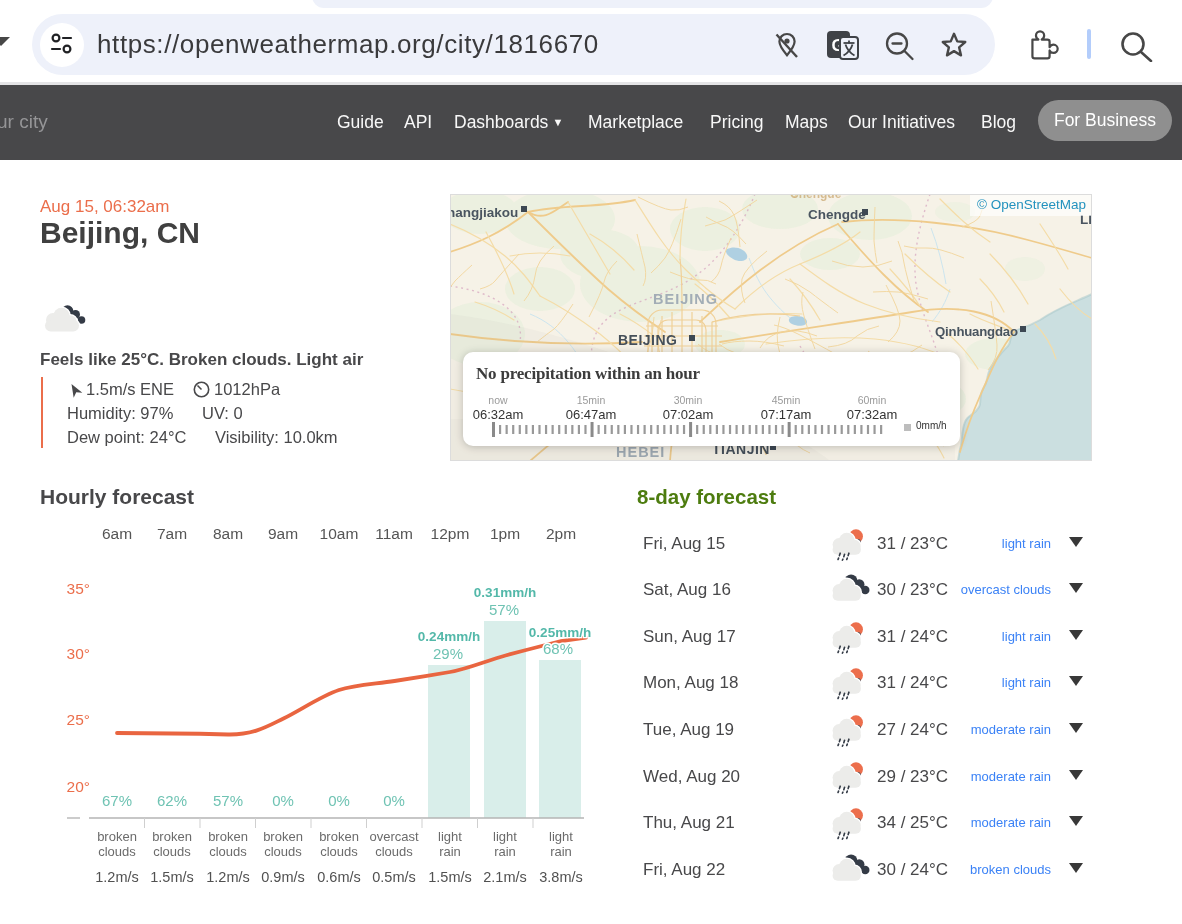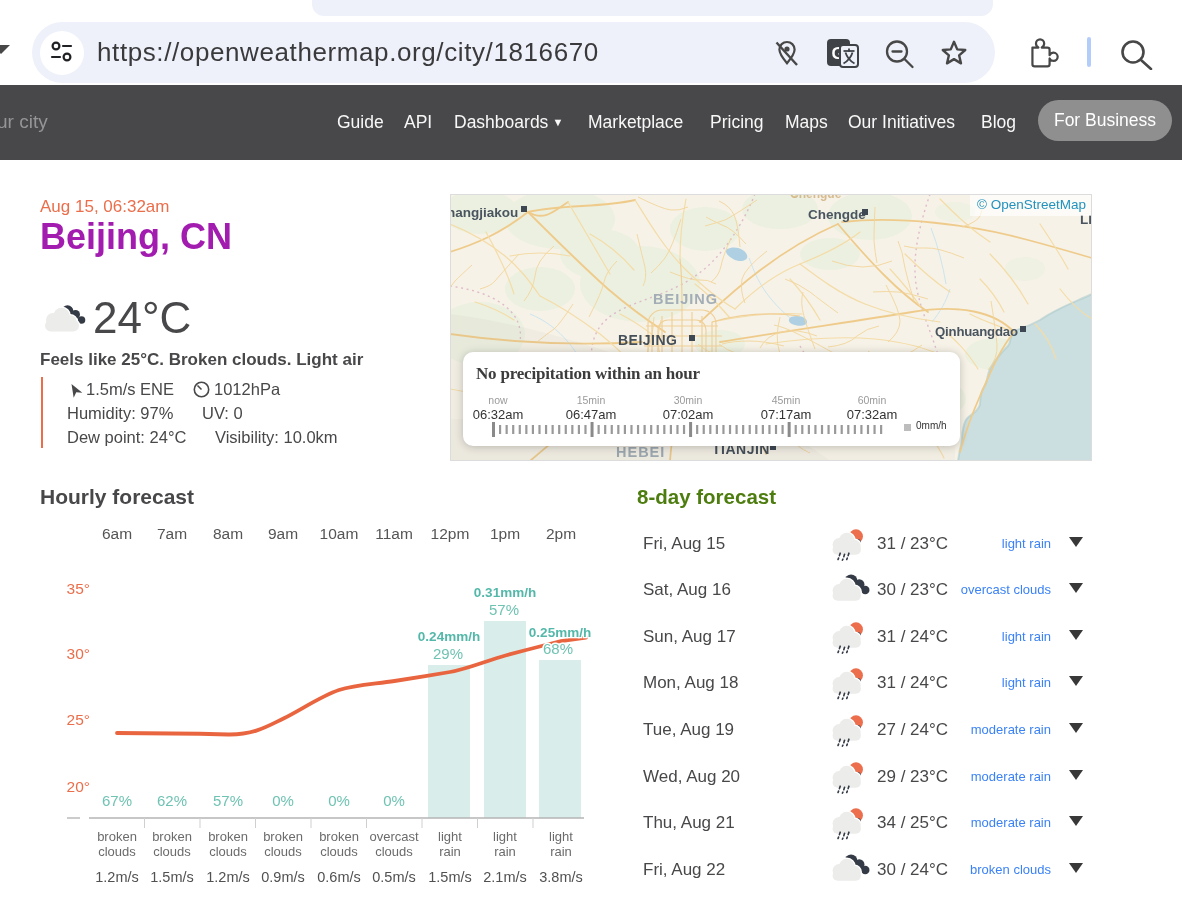--- a/index.html
+++ b/index.html
@@ -1,37 +1,37 @@
 <!DOCTYPE html>
 <html><head>
 <meta charset="utf-8">
 <style>
 * { margin:0; padding:0; box-sizing:border-box; }
 html,body { width:1182px; height:924px; background:#fff; font-family:"Liberation Sans", sans-serif; overflow:hidden; }
 .abs { position:absolute; }
 #page { position:relative; width:1182px; height:924px; }
 
 
-#chrome { position:absolute; left:0; top:8px; width:1182px; height:83px; background:#fff; }
+#chrome { position:absolute; left:0; top:0; width:1182px; height:83px; background:#fff; }
 #tabfrag { position:absolute; left:312px; top:-10px; width:681px; height:18px; background:#eef1fa; border-radius:0 0 12px 12px; }
 #urlpill { position:absolute; left:32px; top:14px; width:963px; height:61px; background:#eef1fa; border-radius:31px; }
 #tunecircle { position:absolute; left:40px; top:23px; width:44px; height:44px; background:#fff; border-radius:50%; }
 #urltext { position:absolute; left:97px; top:29px; font-size:26px; color:#3a3a3c; letter-spacing:0.6px; }
 #chromeline { position:absolute; left:0; top:82px; width:1182px; height:3px; background:#e4e4e6; }
 #leftchev { position:absolute; left:-8px; top:37px; width:0; height:0; border-left:9px solid transparent; border-right:9px solid transparent; border-top:9px solid #474747; }
 
 
 #nav { position:absolute; left:0; top:85px; width:1182px; height:75px; background:#48484a; }
 #nav .link { position:absolute; top:27px; color:#f8f8f8; font-size:17.5px; white-space:nowrap; }
 #urcity { position:absolute; left:-3px; top:26px; color:#959597; font-size:19px; }
 #forbiz { position:absolute; left:1038px; top:15px; width:134px; height:41px; background:#8f8f8f; border-radius:21px; color:#fff; font-size:17.5px; text-align:center; line-height:41px; }
 
 
 #curdate { position:absolute; left:40px; top:197px; color:#eb6e4b; font-size:17px; }
-#city { position:absolute; left:40px; top:216px; color:#a21caf; font-size:36px; font-weight:bold; }
+#city { position:absolute; left:40px; top:216px; color:#404040; font-size:30px; font-weight:bold; }
 #bigtemp { position:absolute; left:93px; top:293px; color:#48484a; font-size:44px; font-weight:500; }
 #feels { position:absolute; left:40px; top:350px; color:#48484a; font-size:17px; font-weight:bold; }
 #detail { position:absolute; left:41px; top:377px; width:340px; height:71px; border-left:2px solid #eb6e4b; font-size:16.5px; color:#48484a; }
 #detail div { position:absolute; white-space:nowrap; }
 
 
 #map { position:absolute; left:450px; top:194px; width:642px; height:267px; }
 #precip { position:absolute; left:463px; top:352px; width:497px; height:94px; background:#fff; border-radius:10px; box-shadow:0 1px 8px rgba(0,0,0,0.22); }
 #precip h3 { position:absolute; left:13px; top:12px; font-size:17px; color:#3c3c3c; font-weight:bold; letter-spacing:-0.2px;font-family:Liberation Serif, serif; }
 .plabel { position:absolute; top:42px; width:80px; text-align:center; font-size:10.5px; color:#9a9a9a; }
@@ -139,21 +139,20 @@
         <circle cx="30" cy="22" r="6.8"></circle>
       <rect x="5" y="20" width="34" height="11.5" rx="5.7"></rect>
     </g>
     <g fill="#ececea">
       <circle cx="13" cy="20" r="7"></circle>
         <circle cx="21.5" cy="16" r="8.2"></circle>
         <circle cx="30" cy="22" r="6.8"></circle>
       <rect x="5" y="20" width="34" height="11.5" rx="5.7"></rect>
     </g>
   </svg>
-  <div id="bigtemp">24°C</div>
   <div id="feels">Feels like 25°C. Broken clouds. Light air</div>
   <div id="detail">
     <svg class="abs" style="left:24px;top:5px" width="16" height="16" viewBox="0 0 16 16">
         <path d="M8 1 L13 14 L8 10.5 L3 14 Z" fill="#48484a" transform="rotate(-30 8 8)"></path>
       </svg>
     <div style="left:43px;top:3px">1.5m/s ENE</div>
     <div style="left:24px;top:27px">Humidity: 97%</div>
     <div style="left:24px;top:51px">Dew point: 24°C</div>
     <svg class="abs" style="left:150px;top:4px" width="17" height="17" viewBox="0 0 17 17" fill="none" stroke="#48484a" stroke-width="1.6">
         <circle cx="8.5" cy="8.5" r="7.2"></circle>

